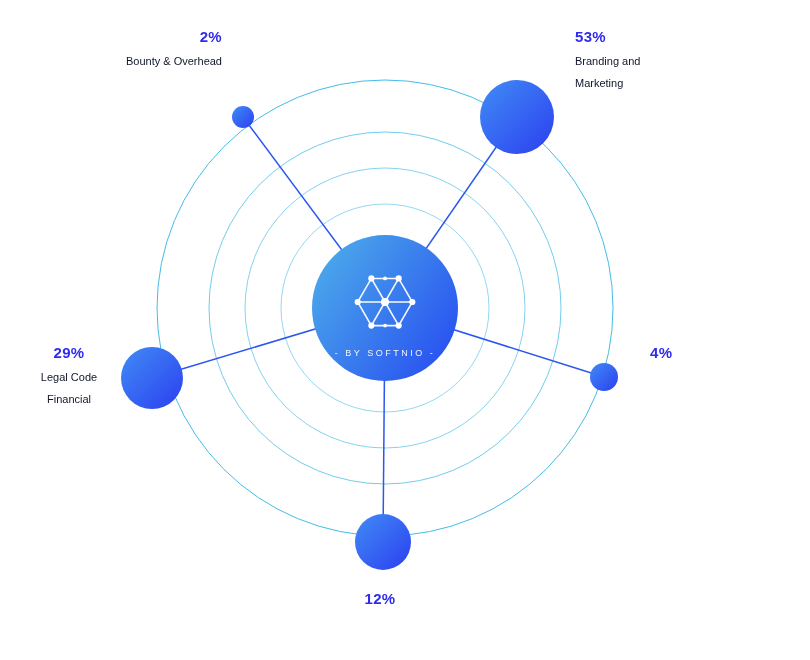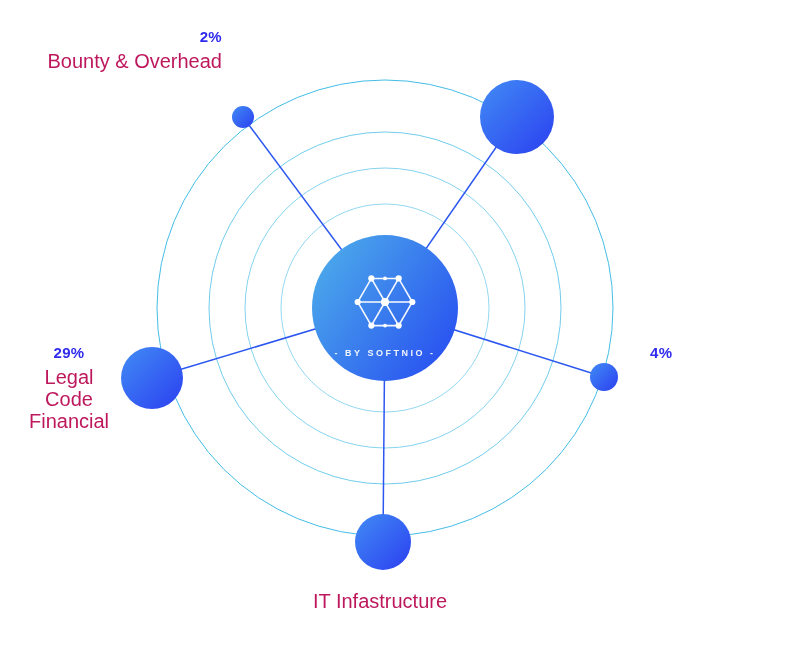--- a/index.html
+++ b/index.html
@@ -16,26 +16,26 @@
   .node--legal    {left:604px;top:377px;width:28px;height:28px;}
   .node--it       {left:383px;top:542px;width:56px;height:56px;}
   .node--gift     {left:152px;top:378px;width:62px;height:62px;}
 
   .center-hub{position:absolute;left:312px;top:235px;width:146px;height:146px;
       border-radius:50%;z-index:4;
       background:linear-gradient(125deg,#4fb3ea 0%,#2b57f0 85%);
       display:flex;flex-direction:column;align-items:center;justify-content:center;}
   .center-hub .hub-icon{width:78px;height:78px;margin-top:4px;}
   .brand-caption{color:#ffffff;font-size:9px;letter-spacing:2.5px;margin-top:7px;
-      opacity:.92;white-space:nowrap;font-weight:bold;}
+      opacity:.92;white-space:nowrap;font-weight:normal;}
 
   .label{position:absolute;z-index:5;}
   .label .pct{display:block;font-weight:bold;font-size:15px;color:#2f2bee;
       margin:0 0 5px 0;letter-spacing:.3px;}
-  .label .cat{display:block;font-size:20px;color:#be185d;line-height:22px;}
+  .label .cat{display:block;font-size:11px;color:#0f172a;line-height:22px;}
 
   .label--bounty  {top:28px;right:588px;text-align:right;white-space:nowrap;}
   .label--branding{top:28px;left:575px;text-align:left;}
   .label--legal   {top:344px;left:650px;text-align:left;white-space:nowrap;}
   .label--gift    {top:344px;left:21px;width:96px;text-align:center;}
   .label--it      {top:590px;left:295px;width:170px;text-align:center;white-space:nowrap;}
 </style>
 </head>
 <body>
 
@@ -87,27 +87,32 @@
       </g>
     </svg>
     <div class="brand-caption">- BY SOFTNIO -</div>
   </div>
 
   <div class="label label--bounty">
     <span class="pct">2%</span>
     <span class="cat">Bounty &amp; Overhead</span>
   </div>
 
+  <div class="label label--branding">
+    <span class="pct">53%</span>
+    <span class="cat">Branding and</span>
+    <span class="cat">Marketing</span>
+  </div>
 
   <div class="label label--legal">
     <span class="pct">4%</span>
   </div>
 
   <div class="label label--it">
-    <span class="cat">IT Infastructure</span>
+    <span class="pct">12%</span>
   </div>
 
   <div class="label label--gift">
     <span class="pct">29%</span>
     <span class="cat">Legal Code</span>
     <span class="cat">Financial</span>
   </div>
 
 </div>
 

